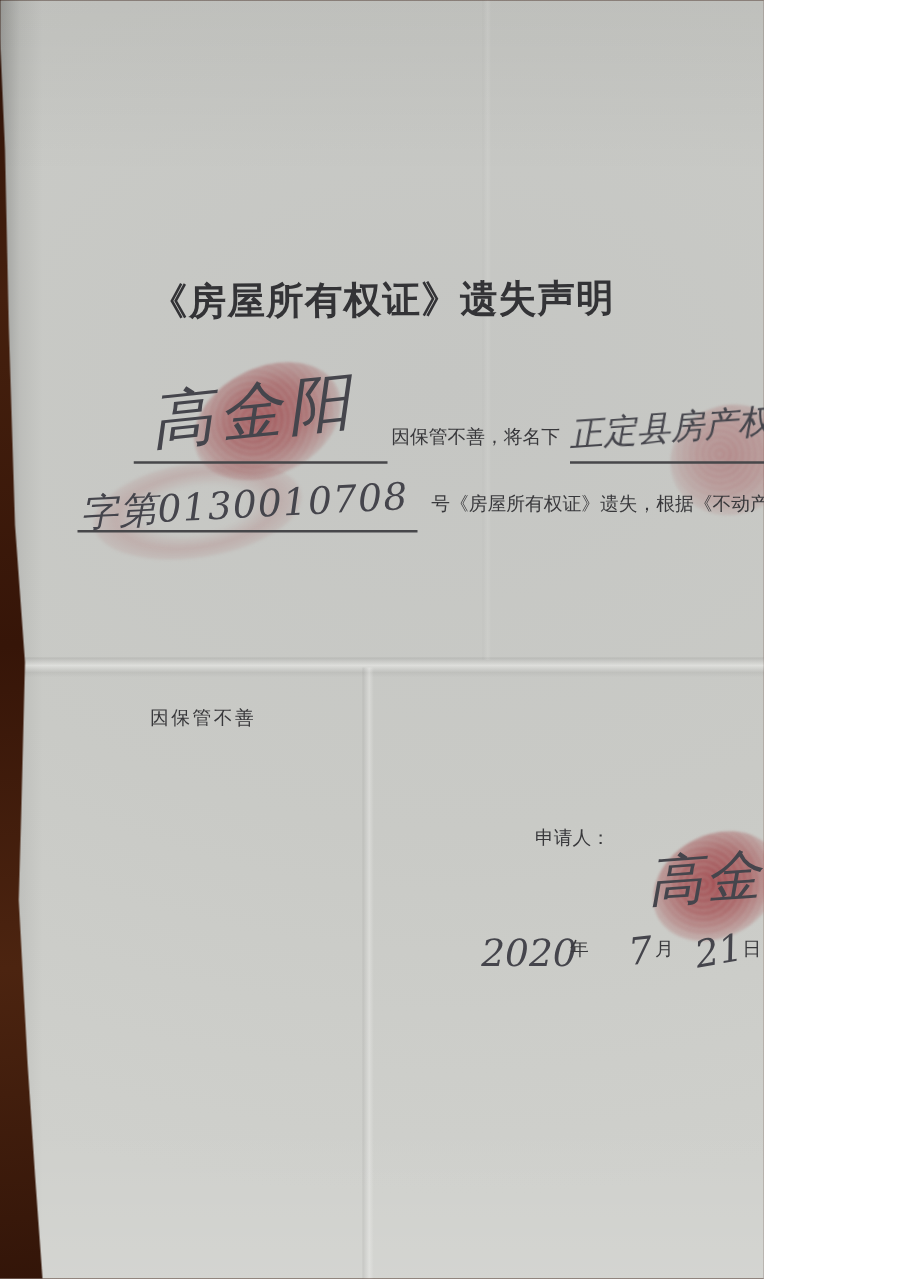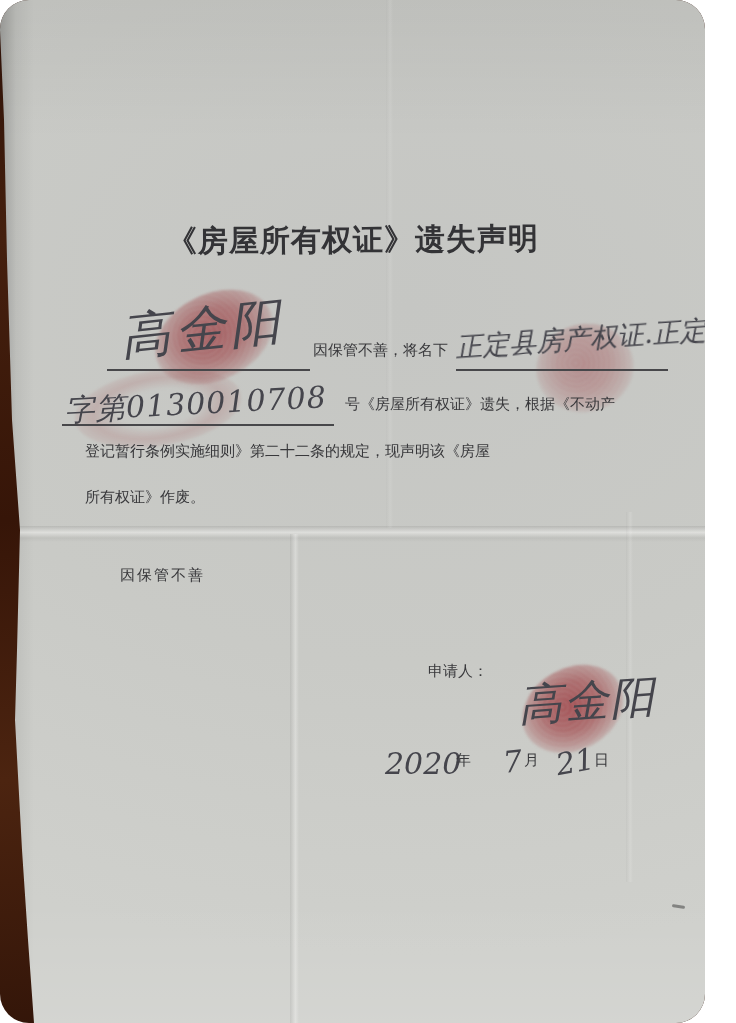--- a/index.html
+++ b/index.html
@@ -1,22 +1,21 @@
 <!DOCTYPE html>
 <html><head>
 <meta charset="utf-8">
 <style>
   html,body{margin:0;padding:0;}
   .photo{
     position:relative;
-    width:705px;height:1023px;
+    width:611px;height:1023px;
     overflow:hidden;
     background:linear-gradient(175deg,#2c1007 0%,#45200e 22%,#361508 48%,#4c2410 72%,#2e1207 100%);
     font-family:"Liberation Serif","DejaVu Serif",serif;
-    border-radius:29px;
   }
   .paper{
     position:absolute;inset:0;
     clip-path:polygon(0 0,736px 0,736px 1023px,34px 1023px,28px 940px,22px 850px,15px 720px,17px 650px,20px 530px,12px 420px,7px 260px,4px 120px,0 30px);
     background:
       linear-gradient(to right, rgba(0,0,0,0.22) 0px, rgba(0,0,0,0.06) 16px, rgba(0,0,0,0) 34px),
       linear-gradient(to bottom, rgba(0,0,0,0.05) 0px, rgba(0,0,0,0) 140px),
       linear-gradient(to bottom, rgba(255,255,255,0) 900px, rgba(255,255,255,0.10) 1023px),
       radial-gradient(ellipse 900px 650px at 58% 30%, #c5c6c3 0%, #c9cac6 55%, #cfd0cc 100%);
   }
@@ -70,22 +69,20 @@
     <div class="hw" style="left:120px;top:296px;font-size:50px;letter-spacing:5px;transform:rotate(-6deg);">高金阳</div>
     <div class="underline" style="left:107px;top:369px;width:203px;"></div>
     <div class="printed" style="left:313px;top:342px;">因保管不善，将名下</div>
     <div class="underline" style="left:456px;top:369px;width:212px;"></div>
     <div class="hw" style="left:455px;top:320px;font-size:27px;transform:rotate(-4deg);">正定县房产权证.正定镇</div>
 
     <div class="underline" style="left:62px;top:424px;width:272px;"></div>
     <div class="hw" style="left:64px;top:384px;font-size:30px;letter-spacing:1px;transform:rotate(-3deg);">字第0130010708</div>
     <div class="printed" style="left:345px;top:396px;">号《房屋所有权证》遗失，根据《不动产</div>
 
-    <div class="printed" style="left:85px;top:443px;">登记暂行条例实施细则》第二十二条的规定，现声明该《房屋</div>
-    <div class="printed" style="left:85px;top:489px;">所有权证》作废。</div>
 
     <div class="printed" style="left:120px;top:567px;letter-spacing:2px;">因保管不善</div>
 
     <div class="printed" style="left:428px;top:663px;">申请人：</div>
     <div class="hw" style="left:518px;top:672px;font-size:44px;letter-spacing:2px;transform:rotate(-4deg);">高金阳</div>
 
     <div class="hw" style="left:385px;top:746px;font-size:30px;">2020</div>
     <div class="printed" style="left:456px;top:752px;">年</div>
     <div class="hw" style="left:503px;top:744px;font-size:30px;transform:rotate(-6deg);">7</div>
     <div class="printed" style="left:524px;top:752px;">月</div>

